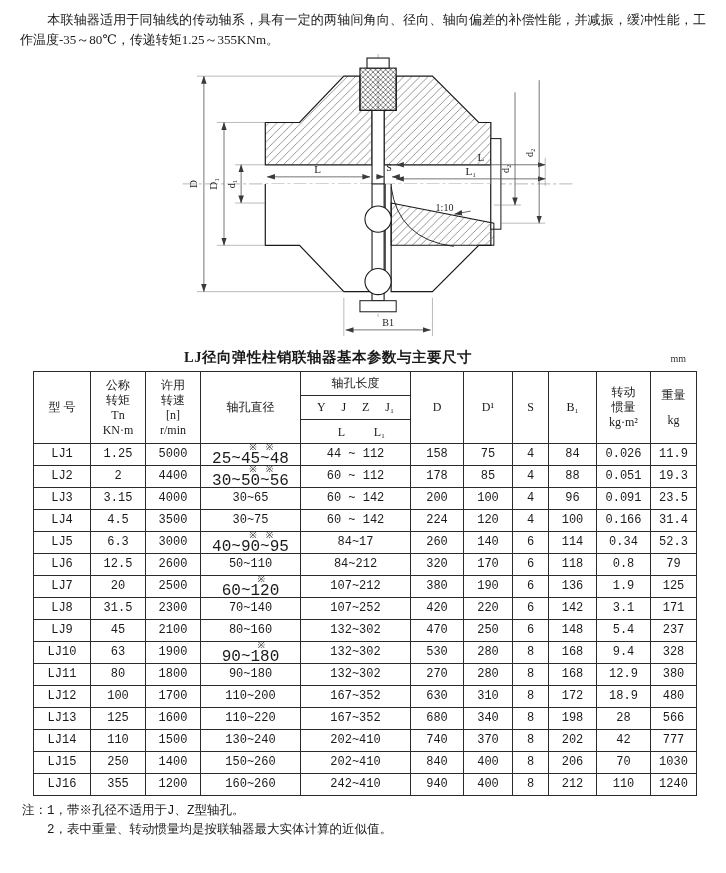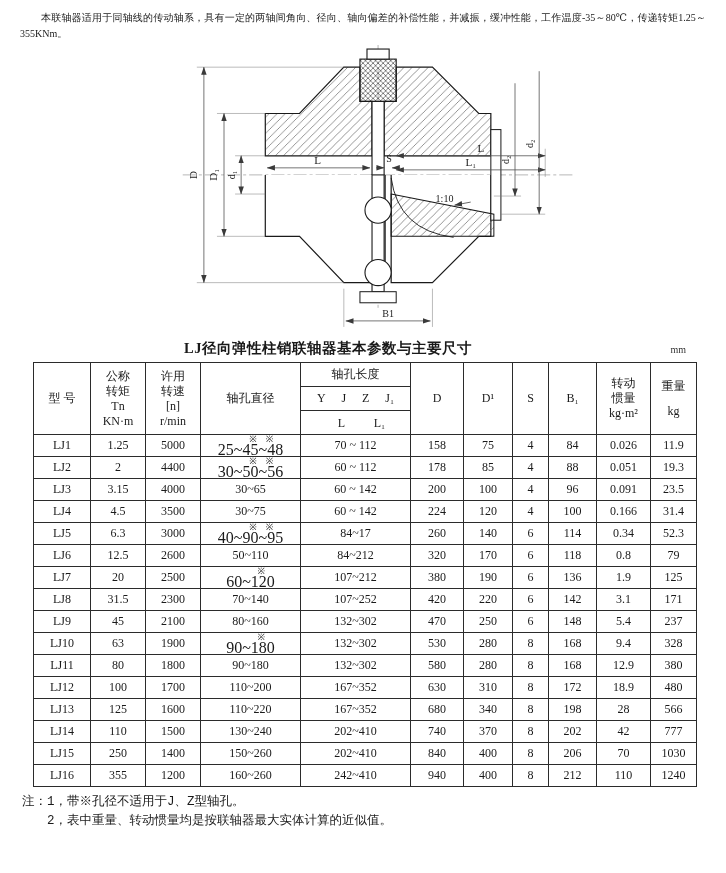--- a/index.html
+++ b/index.html
@@ -4,42 +4,42 @@
 <style>
   * { margin:0; padding:0; box-sizing:border-box; }
   html,body { background:#ffffff; }
   body {
     width:726px; height:873px; overflow:hidden;
     font-family:"Liberation Serif","DejaVu Serif",serif;
     color:#1a1a1a; position:relative;
   }
   .intro {
     margin:10px 20px 2px 20px;
-    font-size:10px; line-height:1.55;
+    font-size:13px; line-height:1.55;
     text-indent:2.1em; text-align:justify;
   }
   .drawing-wrap { margin:2px 0 2px 146px; width:444px; height:292px; }
   .caption-row {
     display:flex; justify-content:space-between; align-items:baseline;
     padding:2px 40px 4px 184px;
   }
   .caption { font-weight:bold; font-size:14.5px; letter-spacing:0.5px; }
   .unit { font-size:10px; color:#333; }
   table.spec {
     margin-left:33px; width:663px;
     border-collapse:collapse; table-layout:fixed;
     font-size:12px; text-align:center;
   }
   table.spec th, table.spec td {
     border:1px solid #2b2b2b; padding:0; font-weight:normal;
     vertical-align:middle;
   }
   thead tr { height:24px; }
   thead th div { line-height:1.25; font-size:12px; }
-  tbody tr { height:22px; }
+  tbody tr { height:22px;font-family:Liberation Mono, monospace; }
   td { line-height:1.1; }
   .marks {
     font-size:9px; line-height:7px; height:8px;
     text-align:center; padding-left:2.4em; color:#222;
   }
   .bore-val { font-size:16px; line-height:12px; }
   .types-row { display:flex; justify-content:space-evenly; font-size:12px; }
   .lens-row { position:relative; height:100%; font-size:12px; }
   .lens-row span:first-child { position:absolute; left:37%; top:50%; transform:translate(-50%,-50%); }
   .lens-row span:last-child  { position:absolute; left:72%; top:50%; transform:translate(-50%,-50%); }
@@ -204,21 +204,21 @@
   </thead>
   <tbody id="table-body">
       <tr>
         <td>LJ1</td>
         <td>1.25</td>
         <td>5000</td>
         <td>
           <div class="marks">※　※</div>
           <div class="bore-val">25~45~48</div>
         </td>
-        <td>70 ~ 112</td>
+        <td>44 ~ 112</td>
         <td>158</td>
         <td>75</td>
         <td>4</td>
         <td>84</td>
         <td>0.026</td>
         <td>11.9</td>
       </tr>
       <tr>
         <td>LJ2</td>
         <td>2</td>
@@ -347,21 +347,21 @@
         <td>168</td>
         <td>9.4</td>
         <td>328</td>
       </tr>
       <tr>
         <td>LJ11</td>
         <td>80</td>
         <td>1800</td>
         <td>90~180</td>
         <td>132~302</td>
-        <td>580</td>
+        <td>270</td>
         <td>280</td>
         <td>8</td>
         <td>168</td>
         <td>12.9</td>
         <td>380</td>
       </tr>
       <tr>
         <td>LJ12</td>
         <td>100</td>
         <td>1700</td>

